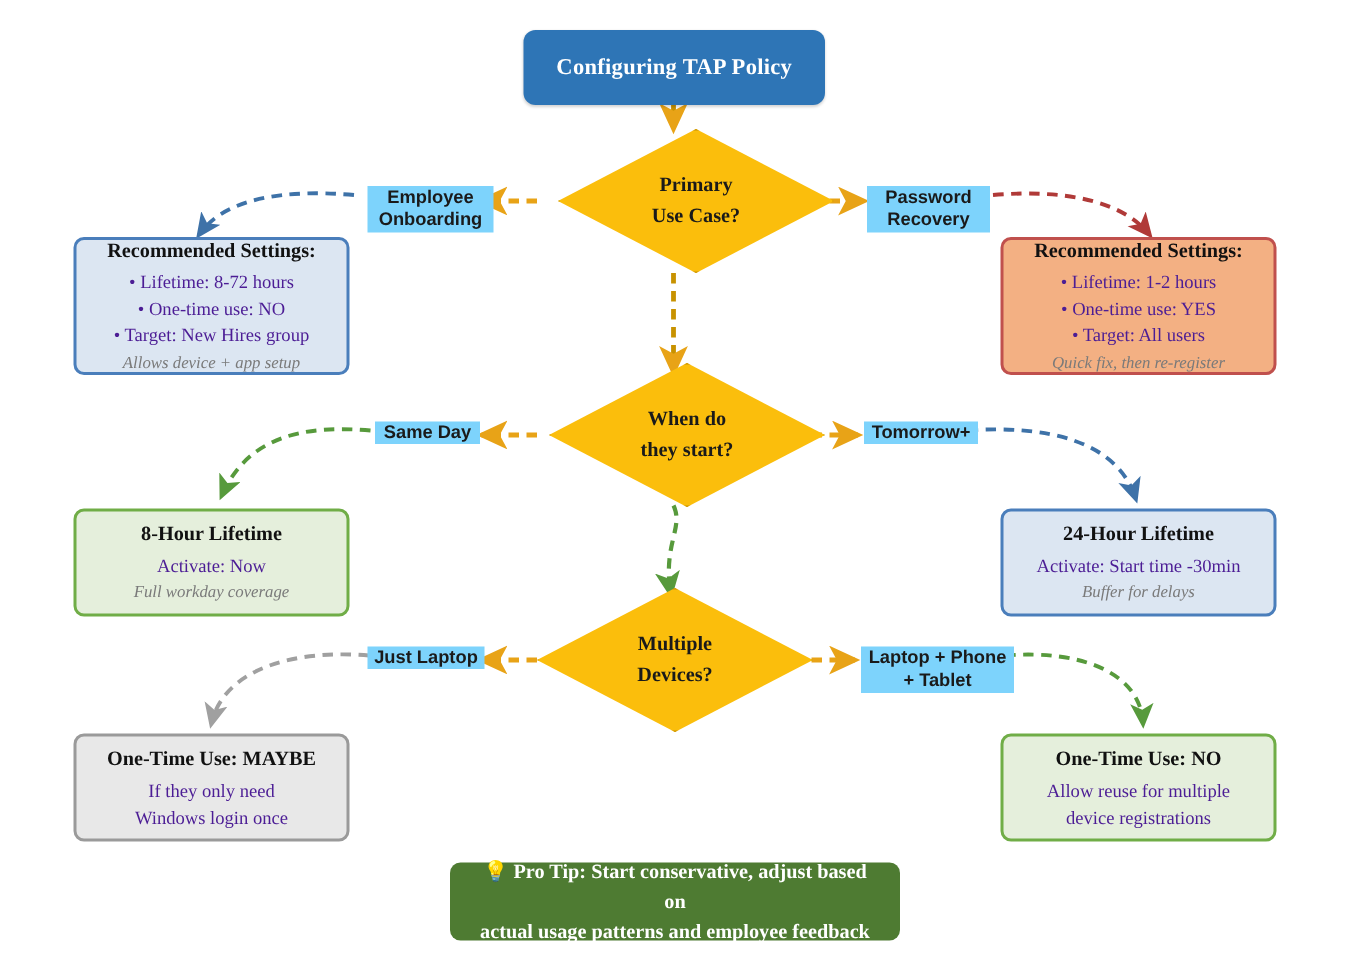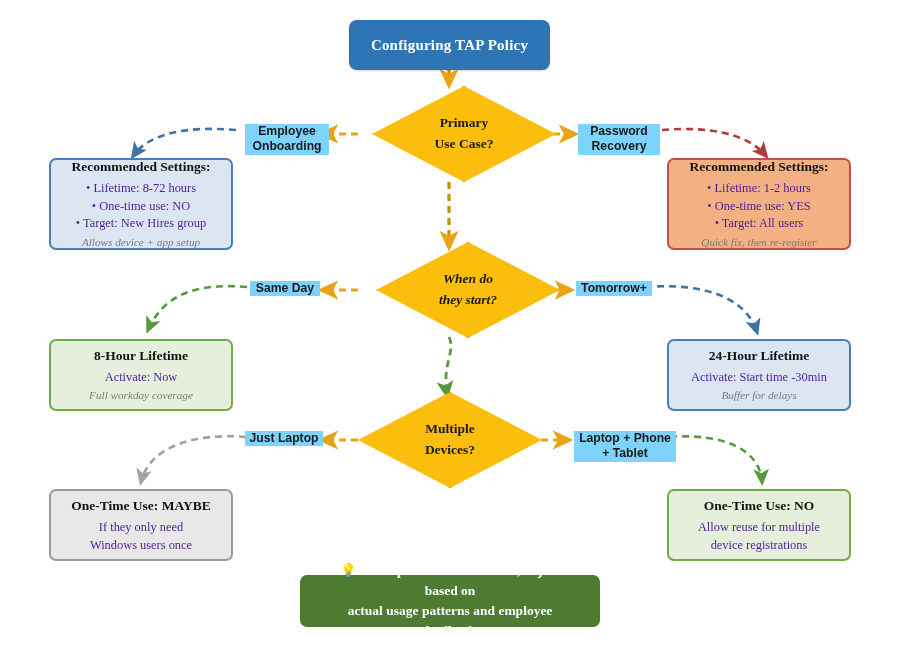--- a/index.html
+++ b/index.html
@@ -91,21 +91,21 @@
   .card.green { background: #E5EFDC; border-color: #70AD47; }
   .card.gray  { background: #E8E8E8; border-color: #9A9A9A; }
 
   .tip-box {
     background: #4E7B32;
     border-radius: 7px;
     color: #ffffff;
     font-weight: bold;
     font-size: 13.5px;
     line-height: 1.5;
-    padding: 6px 28px;
+    padding: 6px 18px;
   }
   .tip-box .bulb { font-style: normal; }
 
   
   .edge-label {
     position: absolute;
     font-family: "Liberation Sans", sans-serif;
     font-size: 12.2px;
     font-weight: bold;
     color: #1a1a1a;
@@ -175,21 +175,21 @@
   </div>
 
   <div class="node diamond" style="left:372px; top:86px; width:184px; height:96px;">
     <div class="dshape"></div>
     <div class="dlabel">
       <div>Primary</div>
       <div>Use Case?</div>
     </div>
   </div>
 
-  <div class="node diamond" style="left:376px; top:242px; width:184px; height:96px;font-style:italic;">
+  <div class="node diamond" style="left:366px; top:242px; width:184px; height:96px;">
     <div class="dshape"></div>
     <div class="dlabel">
       <div>When do</div>
       <div>they start?</div>
     </div>
   </div>
 
   <div class="node diamond" style="left:358px; top:392px; width:184px; height:96px;">
     <div class="dshape"></div>
     <div class="dlabel">
@@ -249,21 +249,21 @@
 
   <div class="node card blue" style="left:667px; top:339px; width:184px; height:72px;">
     <div class="c-head">24-Hour Lifetime</div>
     <div class="c-line">Activate: Start time -30min</div>
     <div class="c-note">Buffer for delays</div>
   </div>
 
   <div class="node card gray" style="left:49px; top:489px; width:184px; height:72px;">
     <div class="c-head">One-Time Use: MAYBE</div>
     <div class="c-line">If they only need</div>
-    <div class="c-line">Windows users once</div>
+    <div class="c-line">Windows login once</div>
   </div>
 
   <div class="node card green" style="left:667px; top:489px; width:184px; height:72px;">
     <div class="c-head">One-Time Use: NO</div>
     <div class="c-line">Allow reuse for multiple</div>
     <div class="c-line">device registrations</div>
   </div>
 
   <div class="node tip-box" style="left:300px; top:575px; width:300px; height:52px;">
     <div>

